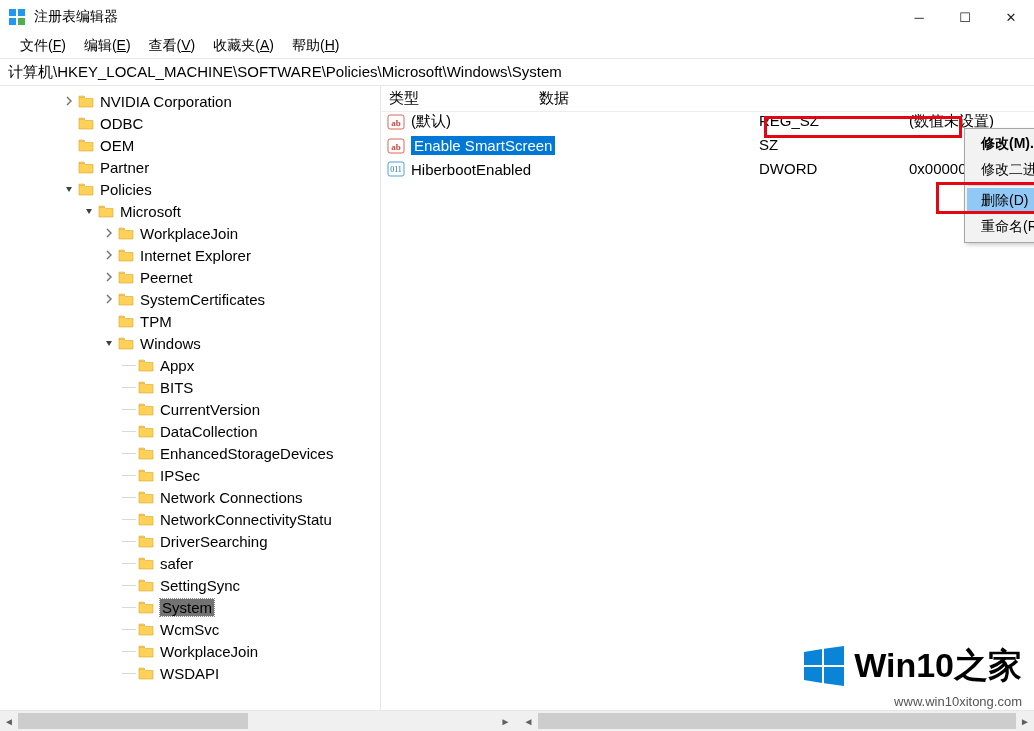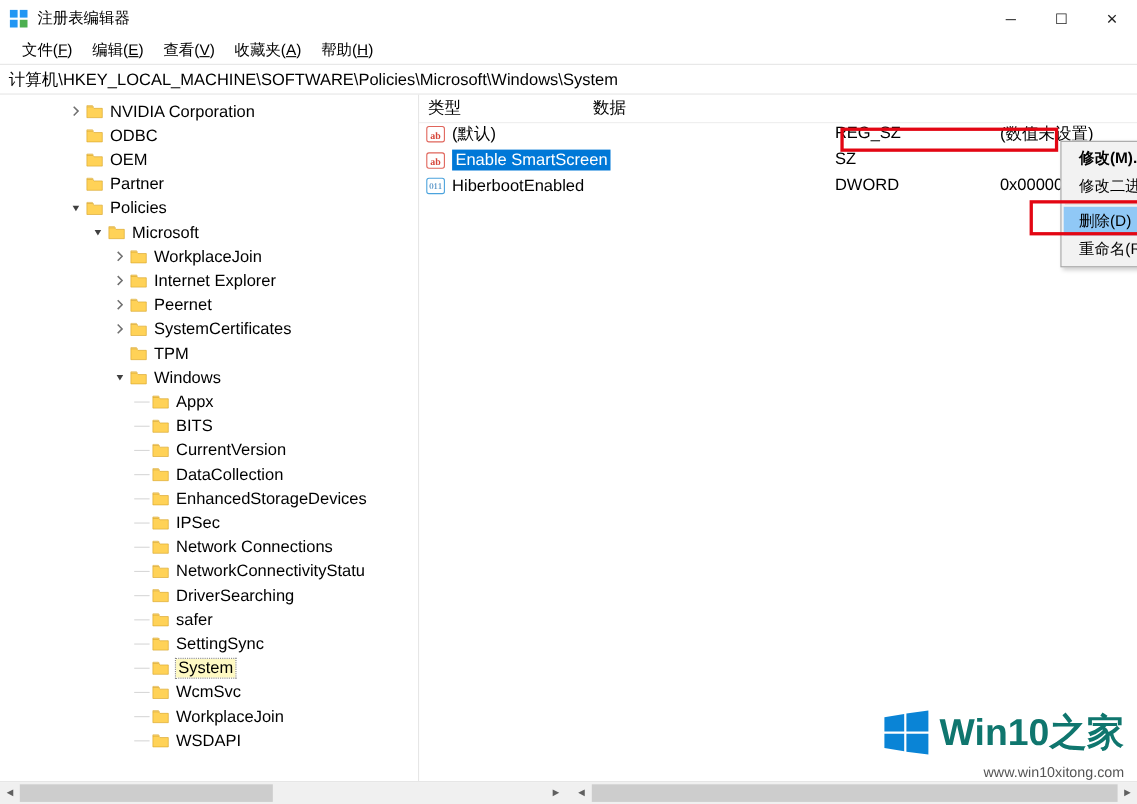--- a/index.html
+++ b/index.html
@@ -83,21 +83,21 @@
     font-size: 10px;
   }
   .expander.filled { color: #404040; }
   .folder-icon {
     width: 16px; height: 14px;
     display: inline-block;
     margin-right: 6px;
   }
   .tree-label { }
   .tree-row.selected .tree-label {
-    background: #fef9c3;
+    background: #737373;
     outline: 1px dotted #888;
     padding: 0 2px;
   }
   .vconn {
     width: 18px; height: 22px;
     display: inline-flex;
     align-items: center; justify-content: center;
   }
   .vconn::before {
     content: "";
@@ -203,21 +203,21 @@
     font-size: 10px;
   }
   .watermark {
     position: absolute;
     right: 12px; bottom: 22px;
     text-align: right;
     z-index: 50;
   }
   .watermark .big {
     font-size: 34px; font-weight: 700;
-    color: #0f766e;
+    color: #000000;
     display: flex; align-items: center; gap: 8px;
     justify-content: flex-end;
   }
   .watermark .url {
     font-size: 13px;
     color: #555;
     margin-top: 5px;
   }
   .win-logo {
     width: 44px; height: 44px;

